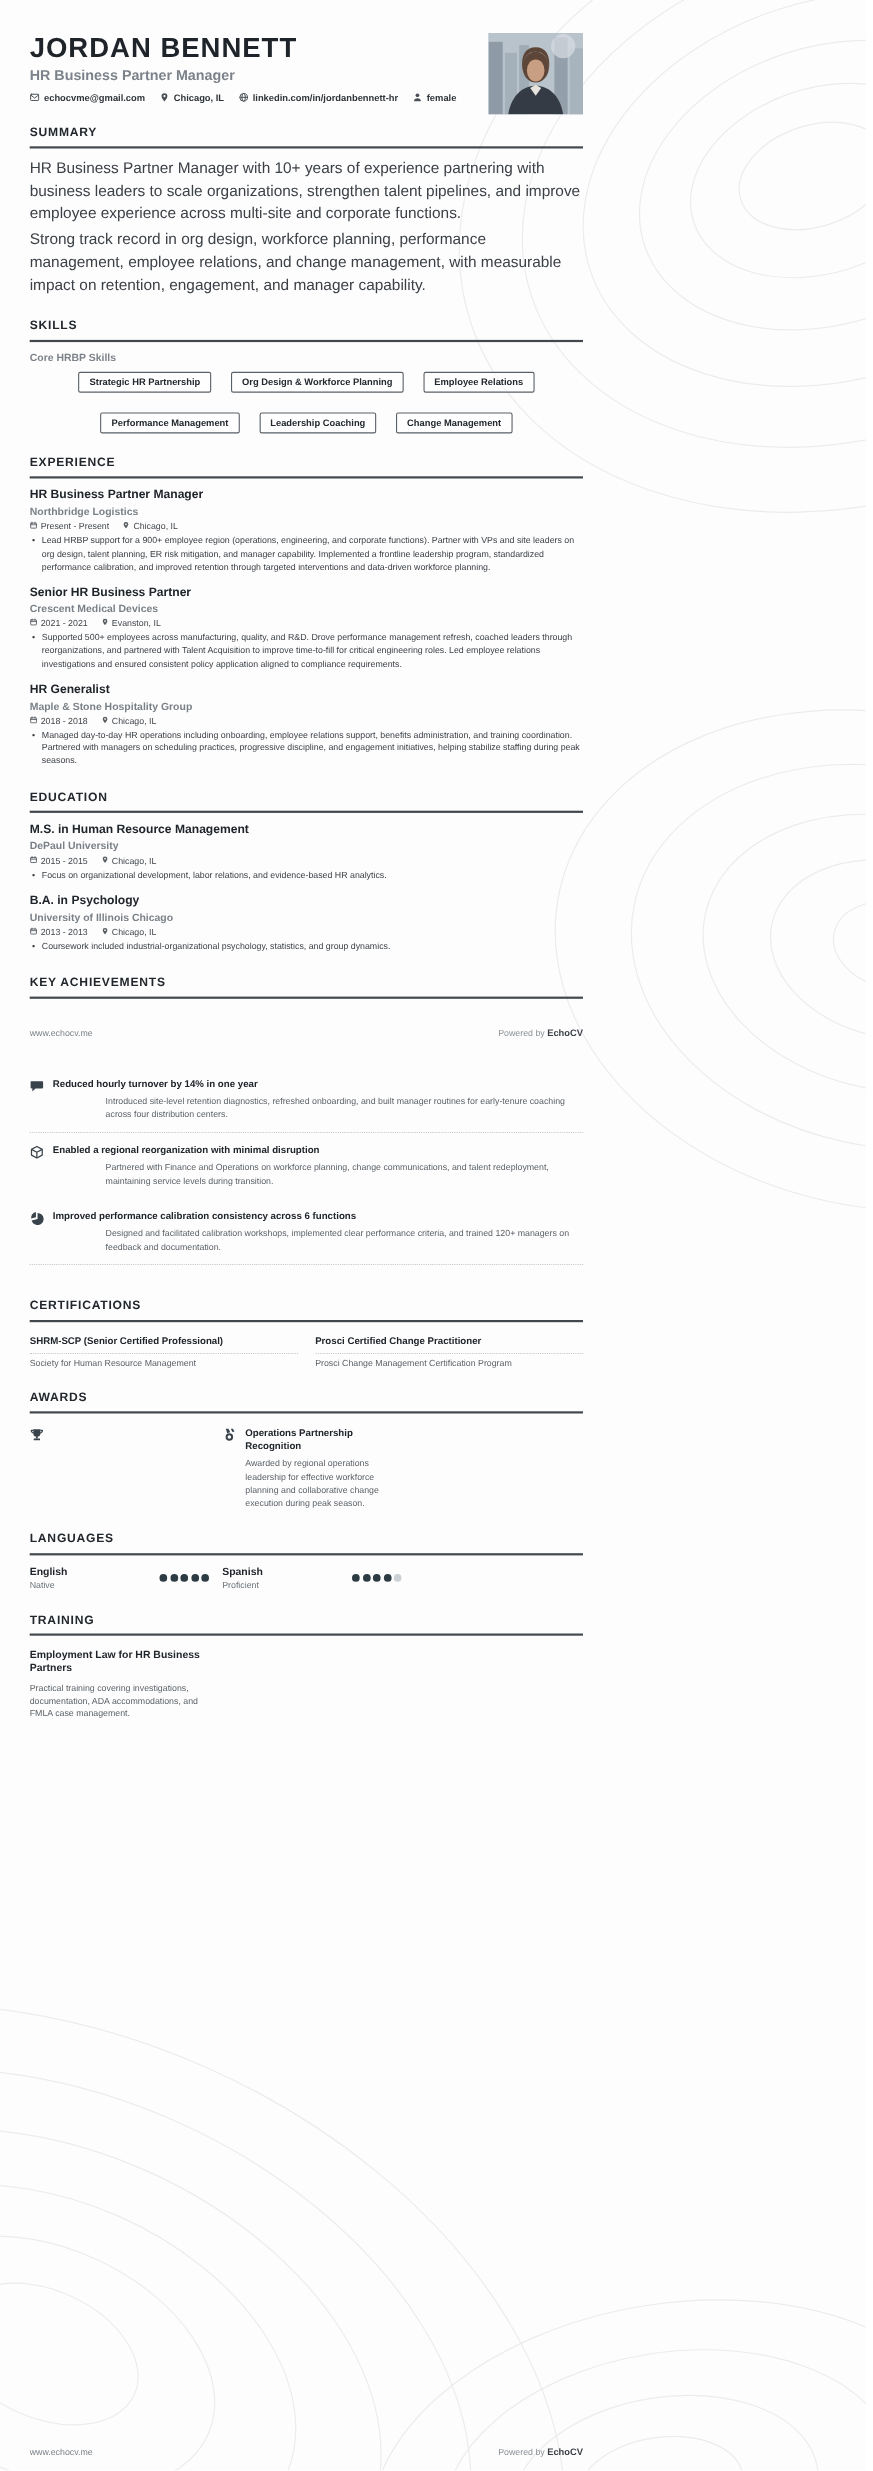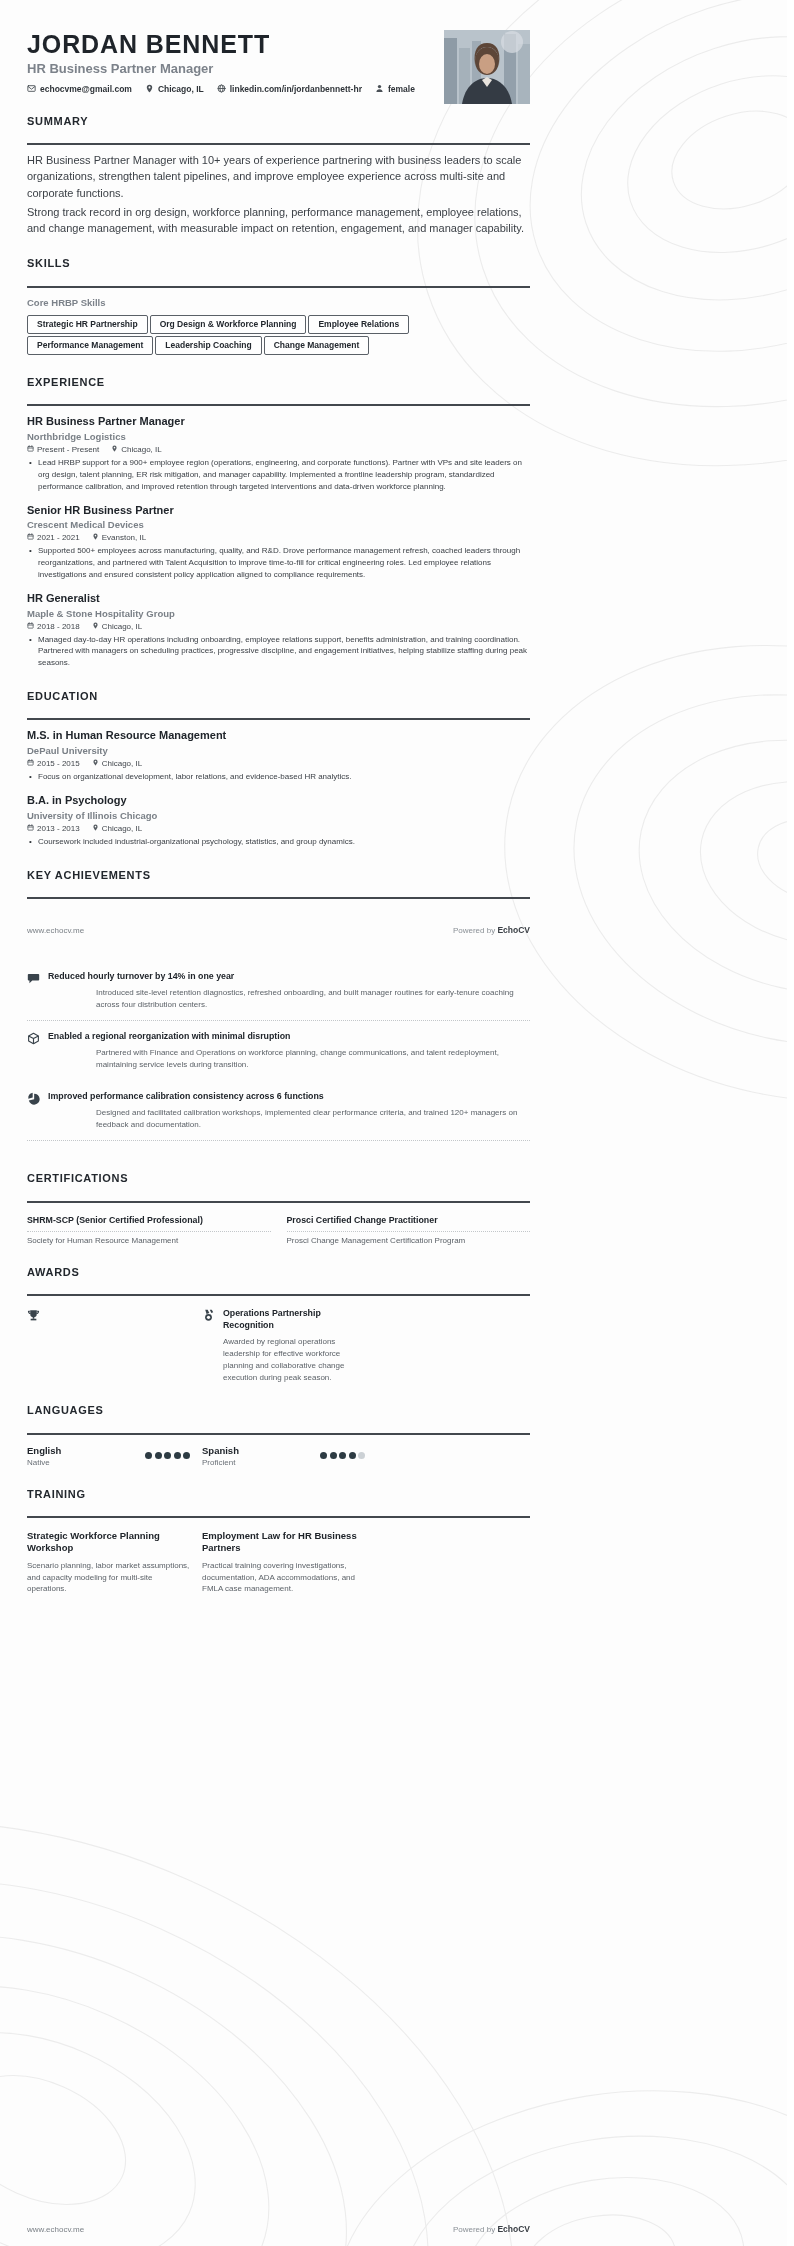--- a/index.html
+++ b/index.html
@@ -23,28 +23,28 @@
   .cicon { width:9px; height:9px; flex:0 0 auto; }
   .cicon .st { fill:none; stroke:#4a5056; stroke-width:1.6; stroke-linecap:round; stroke-linejoin:round; }
   .cicon .fl { fill:#4a5056; }
   .photo { position:absolute; top:30px; right:0; width:86px; height:74px; overflow:hidden; background:#b9c3cb; }
   .photo svg { display:block; }
 
   
   .section { margin-top:20px; }
   .sec-h {
     font-size:11px; font-weight:800; letter-spacing:0.7px; color:#22272d;
-    padding-bottom:15px; border-bottom:2px solid #43484e; line-height:1.3;
+    padding-bottom:5px; border-bottom:2px solid #43484e; line-height:1.3;
   }
-  .para { font-size:11px; line-height:1.48; color:#3c4147; margin-top:7px; }
+  .para { font-size:14px; line-height:1.48; color:#3c4147; margin-top:7px; }
   .para + .para { margin-top:3px; }
 
   
   .group-label { font-size:9.5px; font-weight:700; color:#7c828a; margin:9px 0 7px; }
-  .chips { display:flex; flex-wrap:wrap; gap:2px; }
+  .chips { display:flex; flex-wrap:wrap; gap:18px;justify-content:center; }
   .chip {
     border:1px solid #5a6067; border-radius:2px; padding:3px 9px 4px;
     font-size:8.5px; font-weight:700; color:#23282e; line-height:1.2; background:rgba(255,255,255,.6);
   }
 
   
   .entry { margin-top:9px; }
   .entry + .entry { margin-top:11px; }
   .role { font-size:11px; font-weight:800; color:#20252b; line-height:1.25; }
   .company { font-size:9.5px; font-weight:700; color:#7a8087; margin-top:2px; }
@@ -452,24 +452,20 @@
               <span class="dot"></span>
             </div>
         </div>
       </div>
     </section>
 
     <section class="section">
       <h2 class="sec-h">TRAINING</h2>
       <div class="train-grid">
         <div class="train-item">
-          <div class="train-title">Strategic Workforce Planning Workshop</div>
-          <div class="train-desc">Scenario planning, labor market assumptions, and capacity modeling for multi-site operations.</div>
-        </div>
-        <div class="train-item">
           <div class="train-title">Employment Law for HR Business Partners</div>
           <div class="train-desc">Practical training covering investigations, documentation, ADA accommodations, and FMLA case management.</div>
         </div>
       </div>
     </section>
 
   </div>
 
   <div class="page-footer bottom">
     <span class="f-left">www.echocv.me</span>

